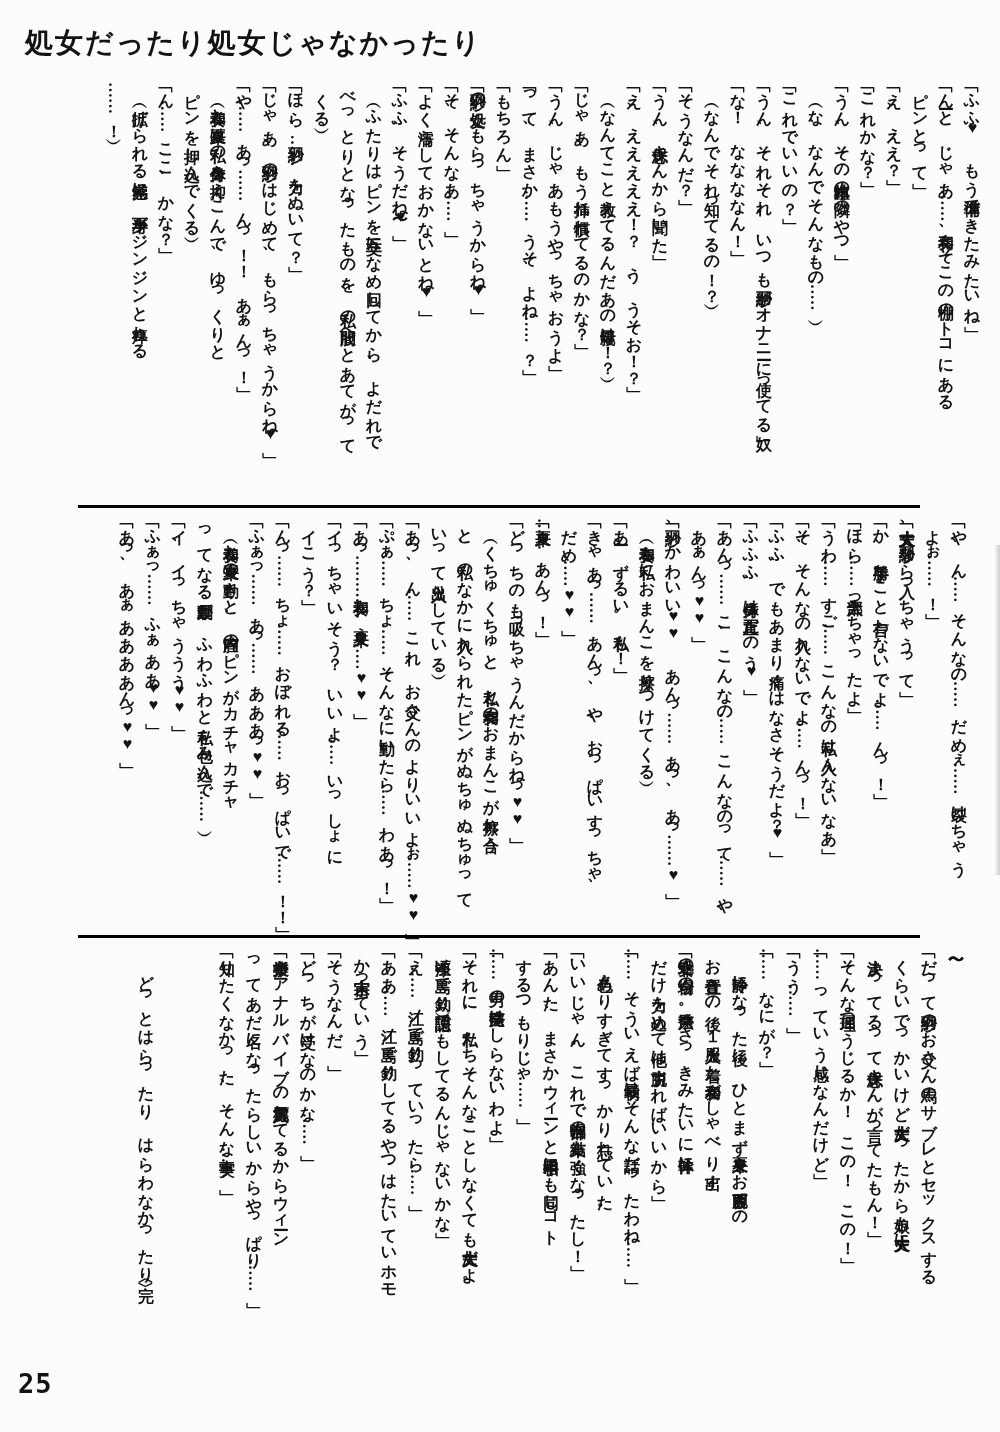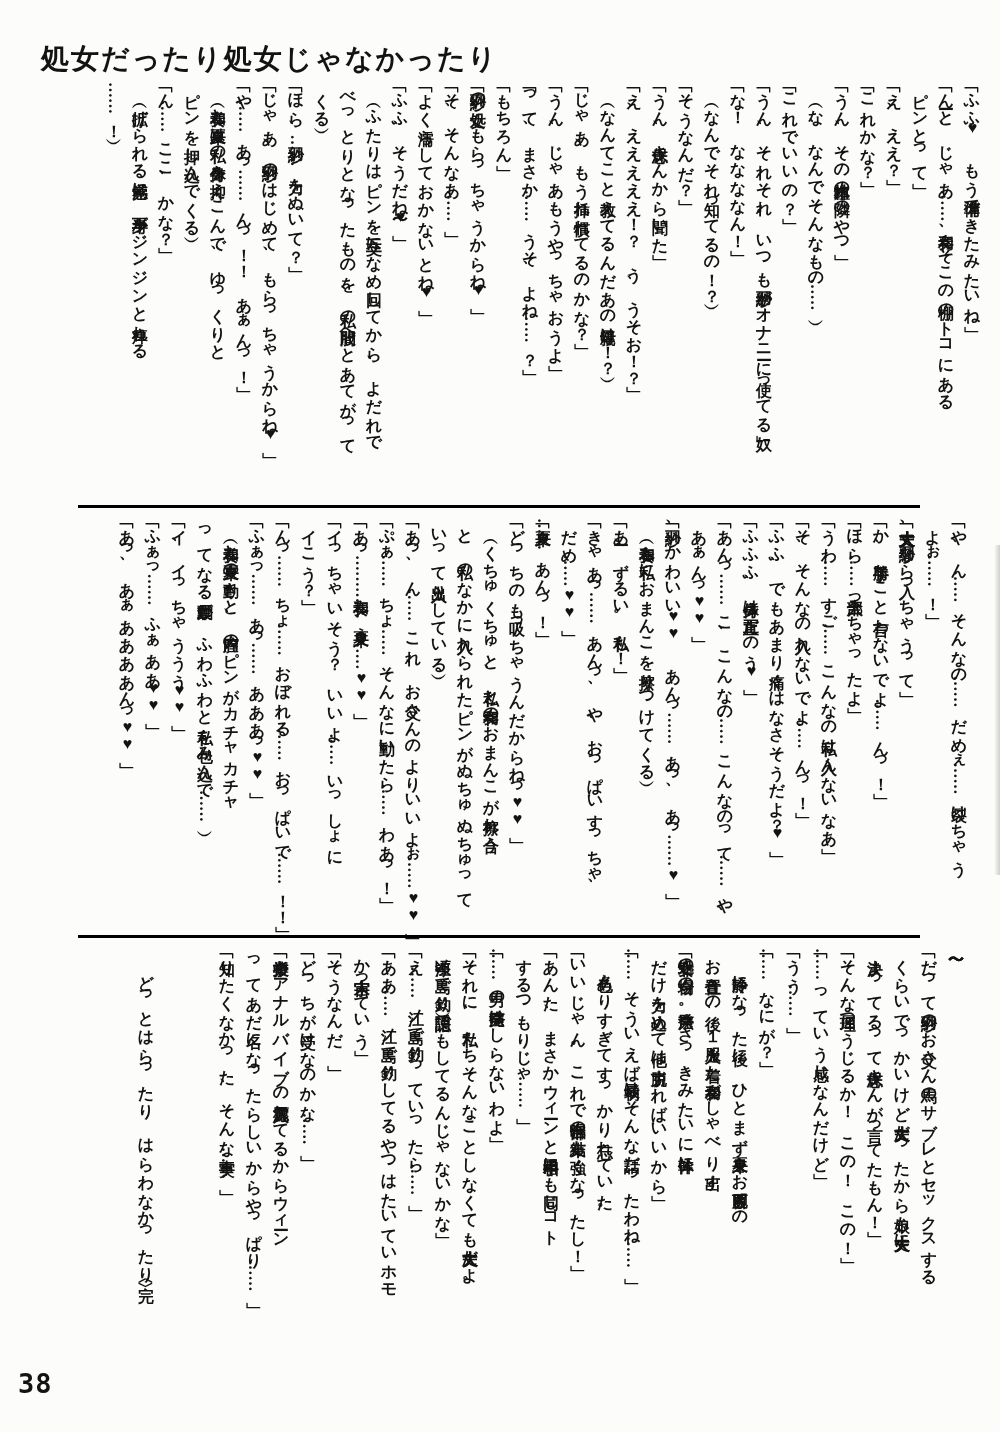--- a/index.html
+++ b/index.html
@@ -8,21 +8,21 @@
     width:1000px;height:1432px;
     margin:0 auto;
     background:#fcfcfa;
     color:#131313;
     font-family:"Liberation Serif","DejaVu Serif",serif;
     overflow:hidden;
   }
   .title{
     position:absolute;
     top:24px;left:25px;
-    margin:16px;
+    margin:0;
     font-size:28px;
     font-weight:bold;
     letter-spacing:2px;
     white-space:nowrap;
   }
   .text-block{
     position:absolute;
     writing-mode:vertical-rl;
     text-orientation:mixed;
     white-space:pre-wrap;
@@ -75,17 +75,17 @@
   <section class="text-block block-1"><p class="tcol">「ふふ♥　もう準備できたみたいね」</p><p class="tcol">「んーと、じゃあ……和奏、そこの棚のトコにある</p><p class="tcol">ピンとって」</p><p class="tcol">「え、ええ？」</p><p class="tcol">「これかな？」</p><p class="tcol">「うん、その植木鉢の隣のやつ」</p><p class="tcol">　（な、なんでそんなもの……）</p><p class="tcol">「これでいいの？」</p><p class="tcol">「うん、それそれ。いつも紗羽がオナニーに使ってる奴」</p><p class="tcol">「な！　ななななん！」</p><p class="tcol">　（なんでそれ知ってるの！？）</p><p class="tcol">「そうなんだ？」</p><p class="tcol">「うん、志保さんから聞いた」</p><p class="tcol">「え、えええええ！？　う、うそお！？」</p><p class="tcol">　（なんてこと教えてるんだあの母親は！？）</p><p class="tcol">「じゃあ、もう挿れ慣れてるのかな？」</p><p class="tcol">「うん、じゃあもうやっちゃおうよ」</p><p class="tcol">「って、まさか……うそ、よね……？」</p><p class="tcol">「もちろん」</p><p class="tcol">「紗羽の処女、もらっちゃうからね♥」</p><p class="tcol">「そ、そんなあ……」</p><p class="tcol">「よく濡らしておかないとね♥」</p><p class="tcol">「ふふ、そうだね〜♥」</p><p class="tcol">　（ふたりはピンを交互になめ回してから、よだれで</p><p class="tcol">べっとりとなったものを、私の股間へとあてがって</p><p class="tcol">くる）</p><p class="tcol">「ほら、紗羽……力をぬいて？」</p><p class="tcol">「じゃあ、紗羽のはじめて、もらっちゃうからね♥」</p><p class="tcol">「や……あっ……んっ！！　あぁんっ！」</p><p class="tcol">　（和奏と来夏は私の身体を抑えこんで、ゆっくりと</p><p class="tcol">ピンを押し込んでくる）</p><p class="tcol">「ん……ここ、かな？」</p><p class="tcol">　（拡げられる感覚に、下半身がジンジンと痺れる</p><p class="tcol">……！）</p></section>
 
   <div class="rule rule-1"></div>
 
   <section class="text-block block-2"><p class="tcol">「や、ん……そんなの……だめぇ……裂けちゃう</p><p class="tcol">よぉ……！」</p><p class="tcol">「大丈夫大丈夫、紗羽なら入っちゃうって」</p><p class="tcol">「か、勝手なこと言わないでよ……んっ！」</p><p class="tcol">「ほら……全部入っちゃったよ」</p><p class="tcol">「うわ……すご……こんなの私は入んないなあ」</p><p class="tcol">「そ、そんなの入れないでよ……んっ！」</p><p class="tcol">「ふふ、でもあまり痛くはなさそうだよ？♥」</p><p class="tcol">「ふふふ、身体は正直だのう♥」</p><p class="tcol">「あんっ……こ、こんなの……こんなのって……や、</p><p class="tcol">あぁんっ♥♥」</p><p class="tcol">「紗羽、かわいい♥♥　あんっ……あっ、あっ……♥」</p><p class="tcol">　（和奏も私におまんこを擦りつけてくる）</p><p class="tcol">「あー、ずるい。私も！」</p><p class="tcol">「きゃあっ……あんっ、や、おっぱいすっちゃ、</p><p class="tcol">だめ……♥♥」</p><p class="tcol">「来夏……あんっ！」</p><p class="tcol">「どっちのも吸っちゃうんだからねっ♥♥」</p><p class="tcol">　（くちゅくちゅと、私と和奏のおまんこが擦れ合う</p><p class="tcol">と、私のなかに入れられたピンがぬちゅぬちゅって</p><p class="tcol">いって出入りしている）</p><p class="tcol">「あっ、ん……これ、お父さんのよりいいよぉ……♥♥」</p><p class="tcol">「ぷぁ……ちょ……そんなに動いたら……わあっ！」</p><p class="tcol">「あっ……和奏……来夏ぅ……♥♥」</p><p class="tcol">「イっちゃいそう？　いいよ……いっしょに</p><p class="tcol">イこう？」</p><p class="tcol">「んっ……ちょ……おぼれる……おっぱいで……！！」</p><p class="tcol">「ふぁっ……あっ……あああっ♥♥」</p><p class="tcol">　（和奏と来夏の動きと、膣内のピンがカチャカチャ</p><p class="tcol">ってなる震動が、ふわふわと私を包み込んで……）</p><p class="tcol">「イ、イっちゃううう♥♥」</p><p class="tcol">「ふぁっ……ふぁああ♥♥」</p><p class="tcol">「あっ、あぁああああんっ♥♥」</p></section>
 
   <div class="rule rule-2"></div>
 
   <section class="text-block block-3"><p class="tcol">〜〜〜</p><p class="tcol">「だって紗羽のお父さん馬のサブレとセックスする</p><p class="tcol">くらいでっかいけど大丈夫だったから娘も大丈夫に</p><p class="tcol">決まってるって志保さんが言ってたもん！」</p><p class="tcol">「そんな理屈つうじるか！　この！　この！」</p><p class="tcol">「……っていう感じなんだけど」</p><p class="tcol">「うう……」</p><p class="tcol">「……なにが？」</p><p class="tcol">　冷静になった後に、ひとまず来夏をお尻百叩きの</p><p class="tcol">お仕置きの後、１人服を着た和奏がしゃべり出す。</p><p class="tcol">「非処女の場合の、発声法。さっきみたいに体幹に</p><p class="tcol">だけ力を込めて他は脱力すればいいから」</p><p class="tcol">「……そういえば最初はそんな話だったわね……」</p><p class="tcol">　色々ありすぎてすっかり忘れていた。</p><p class="tcol">「いいじゃん。これで合唱部の結束も強くなったし！」</p><p class="tcol">「あんた、まさかウィーンと田中相手にも同じコト</p><p class="tcol">するつもりじゃ……」</p><p class="tcol">「……男の発声法はしらないわよ」</p><p class="tcol">「それに、私たちそんなことしなくても大丈夫だよ。</p><p class="tcol">今頃江ノ島で釣り（隠語）でもしてるんじゃないかな」</p><p class="tcol">「え……江ノ島で釣りっていったら……」</p><p class="tcol">「ああ……江ノ島で釣りしてるやつはたいていホモ</p><p class="tcol">か宇宙人っていう」</p><p class="tcol">「そうなんだ　」</p><p class="tcol">「どっちが受けなのかな……」</p><p class="tcol">「授業中もアナルバイブの電源入れてるからウィーン</p><p class="tcol">ってあだ名になったらしいからやっぱり……」</p><p class="tcol">「知りたくなかった、そんな事実……」</p><p class="tcol">　</p><p class="tcol">　</p><p class="tcol">　どっとはらったり　はらわなかったり〈完〉</p></section>
 
-  <div class="pageno">38</div>
+  <div class="pageno">25</div>
 
   <div class="scan-edge"></div>
 
 </div>
 
 </body></html>

